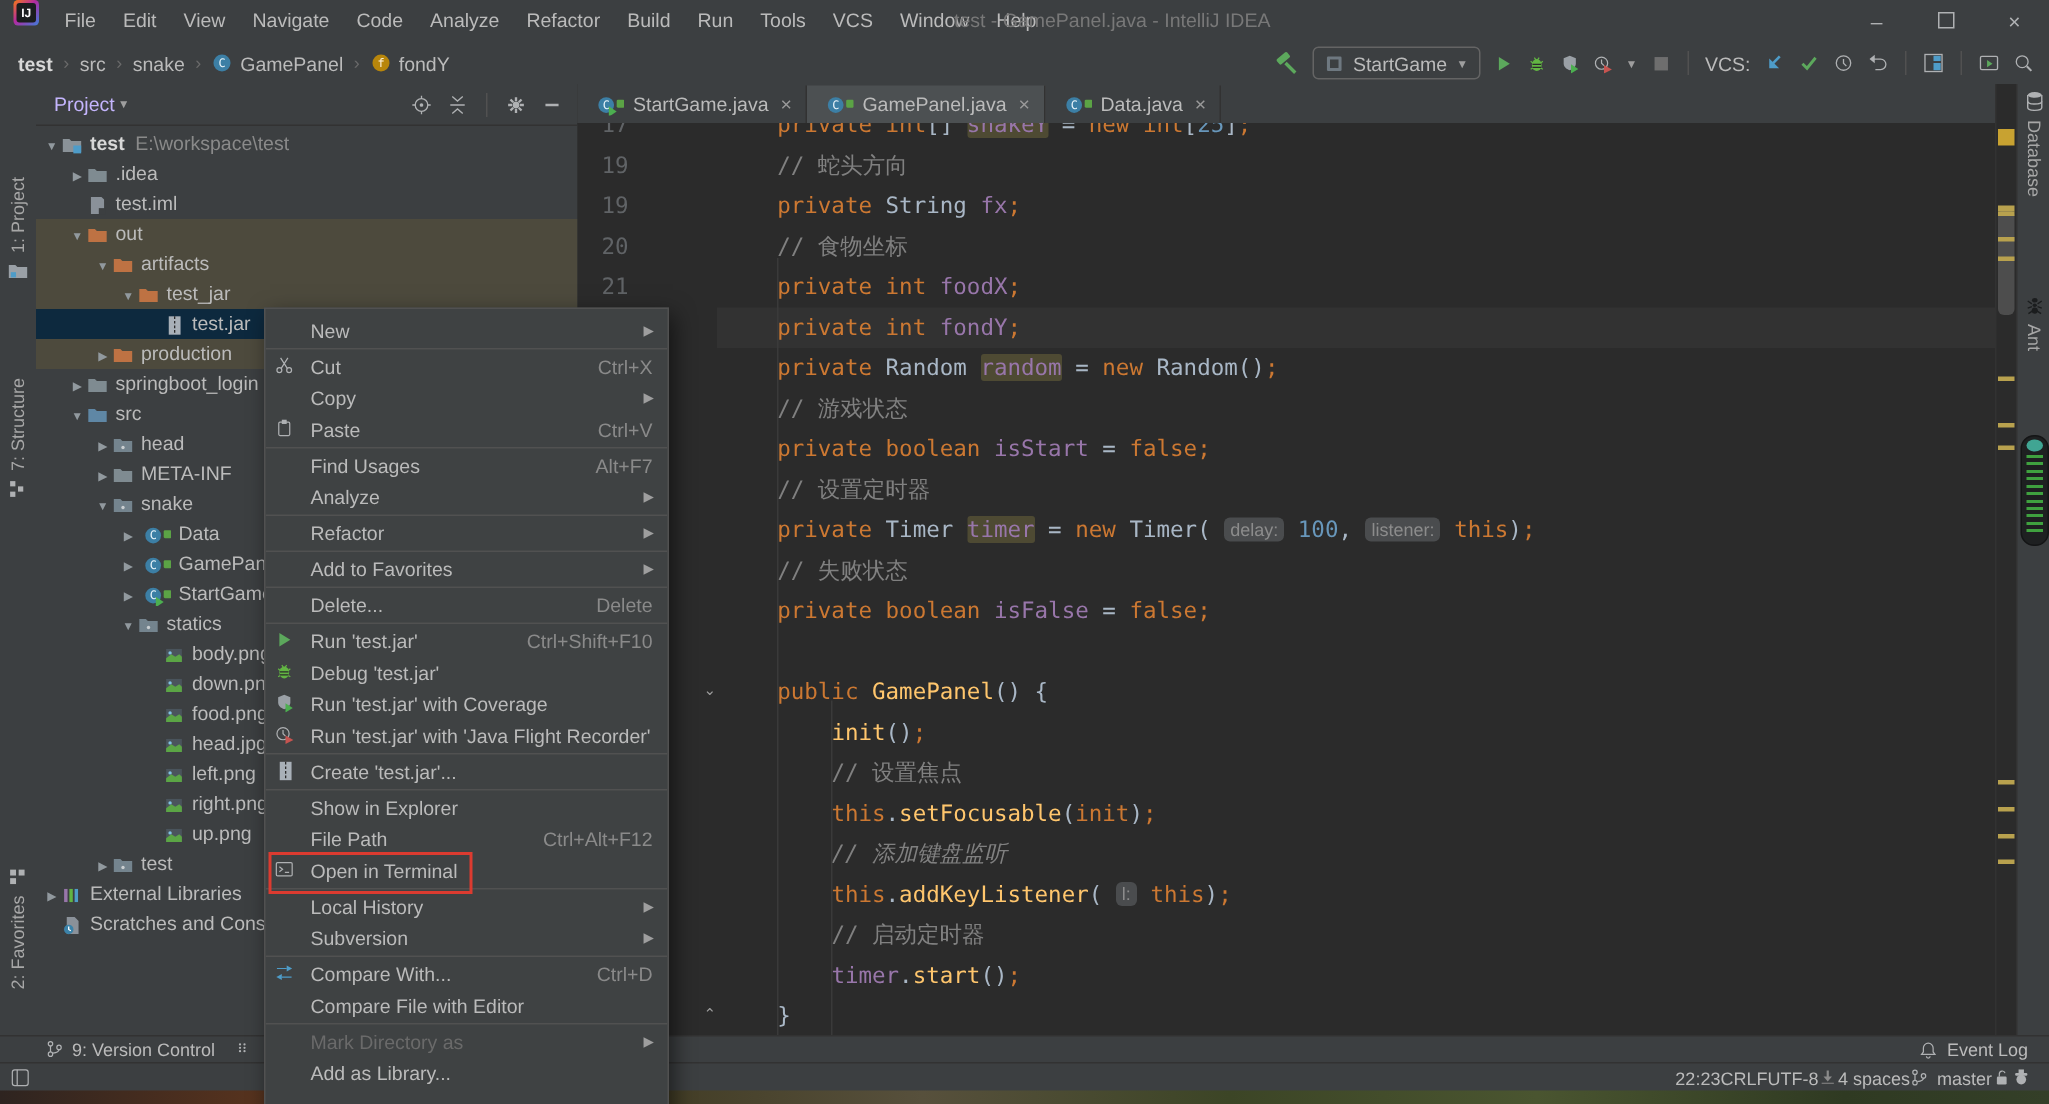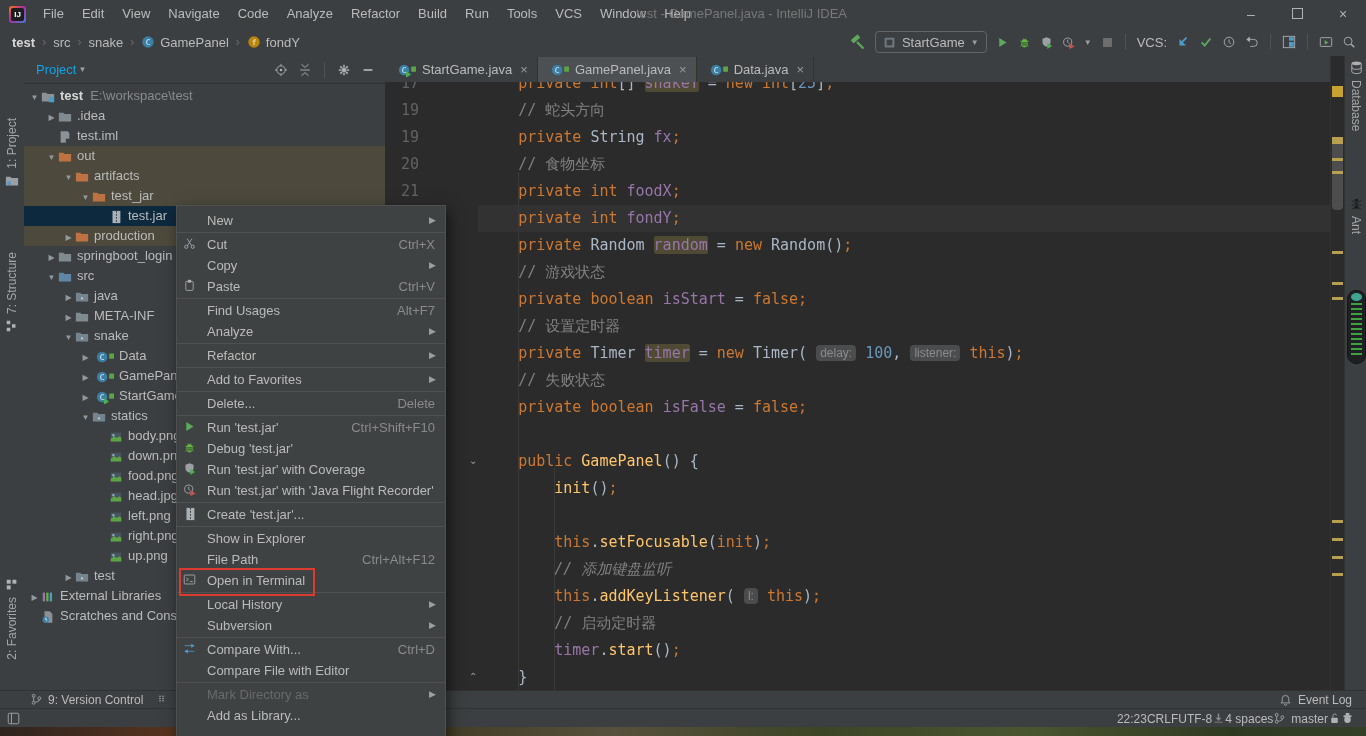--- a/index.html
+++ b/index.html
@@ -4,21 +4,21 @@
 <style>
   html,body{margin:0;padding:0}
   body{width:1366px;height:736px;overflow:hidden;background:#2B2B2B;
        font-family:"Liberation Sans","DejaVu Sans",sans-serif;color:#BBBBBB;position:relative}
   #app{position:absolute;inset:0}
   .abs{position:absolute}
   .ic{display:inline-block;vertical-align:middle;line-height:0}
   .ic svg{display:inline-block}
 
   
-  #titlebar{left:0;top:0;width:1366px;height:28px;background:#3C3F41;display:flex;align-items:center}
+  #titlebar{left:0;top:0;width:1366px;height:28px;background:#3C3F41;display:flex;align-items:flex-start}
   #ijlogo{width:17px;height:17px;margin:0 8px 0 9px;border-radius:3px;
           background:linear-gradient(135deg,#F97A12,#B22AA0 45%,#3D7EDB);position:relative;flex:0 0 auto}
   #ijlogo i{position:absolute;inset:2px;background:#1b1d1e;border-radius:2px;
             font:bold 8px/13px "Liberation Sans",sans-serif;color:#fff;text-align:center;font-style:normal}
   .mb-item{padding:0 9px;font-size:13px;color:#BBBBBB;line-height:28px;cursor:default}
   #wtitle{position:absolute;left:636px;top:0;line-height:28px;font-size:13px;color:#787878;white-space:nowrap}
   #wctrls{margin-left:auto;display:flex;align-items:center;gap:0}
   .wc{width:46px;text-align:center;color:#AFB1B3;font-size:14px;line-height:28px}
   .wc .sq{display:inline-block;width:9px;height:9px;border:1px solid #AFB1B3}
 
@@ -37,21 +37,21 @@
 
   
   #leftstripe{left:0;top:56px;width:24px;height:634px;background:#3C3F41;border-right:1px solid #323232}
   .vbtn{position:absolute;left:0;width:24px;display:flex;flex-direction:column;align-items:center;gap:5px}
   .vtext{writing-mode:vertical-rl;transform:rotate(180deg);font-size:12px;color:#A7A7A7;white-space:nowrap}
   .vtext-r{writing-mode:vertical-rl;font-size:12px;color:#A7A7A7;white-space:nowrap}
 
   
   #projectpanel{left:24px;top:56px;width:361px;height:634px;background:#3C3F41;border-right:1px solid #323232;overflow:hidden}
   #pph{height:27px;border-bottom:1px solid #323232;display:flex;align-items:center;font-size:13px;padding-left:12px}
-  #pph .ttl{color:#0ea5e9;margin-right:2px}
+  #pph .ttl{color:#c4b5fd;margin-right:2px}
   #pph-icons{margin-left:auto;display:flex;align-items:center;gap:10px;padding-right:10px}
   #tree{position:relative;height:605px}
   .trow{position:absolute;left:0;width:100%;height:20px;line-height:20px;font-size:13px;white-space:nowrap;cursor:default}
   .trow .tar{display:inline-block;width:13px;font-size:8px;color:#91999E;text-align:center}
   .trow .lbl{margin-left:5px;color:#BBBBBB}
   .trow .lbl.bold{color:#D8D8D8;font-weight:bold}
   .trow .extra{margin-left:7px;color:#8A8A8A}
   .bg-olive{background:#4D4A3D}
   .bg-selected{background:#0D293E}
 
@@ -309,21 +309,21 @@
             </svg></span><span class="lbl">production</span></div>
         <div class="trow" style="top: 162px; padding-left: 21px;"><span class="tar">▶</span><span class="ic"><svg width="14" height="14" viewBox="0 0 16 16" fill="none">
               <path d="M1 3h5l1.5 1.5H15V13H1z" fill="#7F8B91"></path>
             </svg></span><span class="lbl">springboot_login</span></div>
         <div class="trow" style="top: 182px; padding-left: 21px;"><span class="tar">▼</span><span class="ic"><svg width="14" height="14" viewBox="0 0 16 16" fill="none">
               <path d="M1 3h5l1.5 1.5H15V13H1z" fill="#5F87A5"></path>
             </svg></span><span class="lbl">src</span></div>
         <div class="trow" style="top: 202px; padding-left: 38px;"><span class="tar">▶</span><span class="ic"><svg width="14" height="14" viewBox="0 0 16 16" fill="none">
               <path d="M1 3h5l1.5 1.5H15V13H1z" fill="#74848E"></path>
               <circle cx="8" cy="9.5" r="1.3" fill="#C8CDD0"></circle>
-            </svg></span><span class="lbl">java</span></div>
+            </svg></span><span class="lbl">head</span></div>
         <div class="trow" style="top: 222px; padding-left: 38px;"><span class="tar">▶</span><span class="ic"><svg width="14" height="14" viewBox="0 0 16 16" fill="none">
               <path d="M1 3h5l1.5 1.5H15V13H1z" fill="#7F8B91"></path>
             </svg></span><span class="lbl">META-INF</span></div>
         <div class="trow" style="top: 242px; padding-left: 38px;"><span class="tar">▼</span><span class="ic"><svg width="14" height="14" viewBox="0 0 16 16" fill="none">
               <path d="M1 3h5l1.5 1.5H15V13H1z" fill="#74848E"></path>
               <circle cx="8" cy="9.5" r="1.3" fill="#C8CDD0"></circle>
             </svg></span><span class="lbl">snake</span></div>
         <div class="trow" style="top: 262px; padding-left: 55px;"><span class="tar">▶</span><span class="ic"><svg width="22" height="14" viewBox="0 0 16 16" fill="none">
               <circle cx="7" cy="8" r="6" fill="#3C7FA5"></circle>
               <text x="7" y="11" font-size="9" fill="#E8F4FA" text-anchor="middle" font-family="DejaVu Sans Mono,monospace">C</text>
@@ -455,20 +455,21 @@
       <div class="cline" style="top: 285px;"><span>    </span><span class="cm">// 失败状态</span></div>
       <div class="lnum" style="top: 312px;">29</div>
       <div class="cline" style="top: 312px;"><span>    </span><span class="k">private </span><span class="k">boolean </span><span class="f">isFalse</span><span class="d"> = </span><span class="k">false</span><span class="k">;</span></div>
       <div class="lnum" style="top: 339px;">30</div>
       <div class="cline" style="top: 339px;"></div>
       <div class="lnum" style="top: 366px;">31</div>
       <div class="cline" style="top: 366px;"><span>    </span><span class="k">public </span><span class="m">GamePanel</span><span class="d">() {</span></div>
       <div class="lnum" style="top: 393px;">32</div>
       <div class="cline" style="top: 393px;"><span>        </span><span class="m">init</span><span class="d">()</span><span class="k">;</span></div>
       <div class="lnum" style="top: 420px;">33</div>
+      <div class="cline" style="top: 420px;"><span>        </span><span class="cm">// 设置焦点</span></div>
       <div class="lnum" style="top: 447px;">34</div>
       <div class="cline" style="top: 447px;"><span>        </span><span class="k">this</span><span class="d">.</span><span class="m">setFocusable</span><span class="d">(</span><span class="k">init</span><span class="d">)</span><span class="k">;</span></div>
       <div class="lnum" style="top: 474px;">35</div>
       <div class="cline" style="top: 474px; font-style: italic;"><span>        </span><span class="cm">// 添加键盘监听</span></div>
       <div class="lnum" style="top: 501px;">36</div>
       <div class="cline" style="top: 501px;"><span>        </span><span class="k">this</span><span class="d">.</span><span class="m">addKeyListener</span><span class="d">( </span><span class="chip">l:</span><span class="d"> </span><span class="k">this</span><span class="d">)</span><span class="k">;</span></div>
       <div class="lnum" style="top: 528px;">37</div>
       <div class="cline" style="top: 528px;"><span>        </span><span class="cm">// 启动定时器</span></div>
       <div class="lnum" style="top: 555px;">38</div>
       <div class="cline" style="top: 555px;"><span>        </span><span class="f">timer</span><span class="d">.</span><span class="m">start</span><span class="d">()</span><span class="k">;</span></div>

